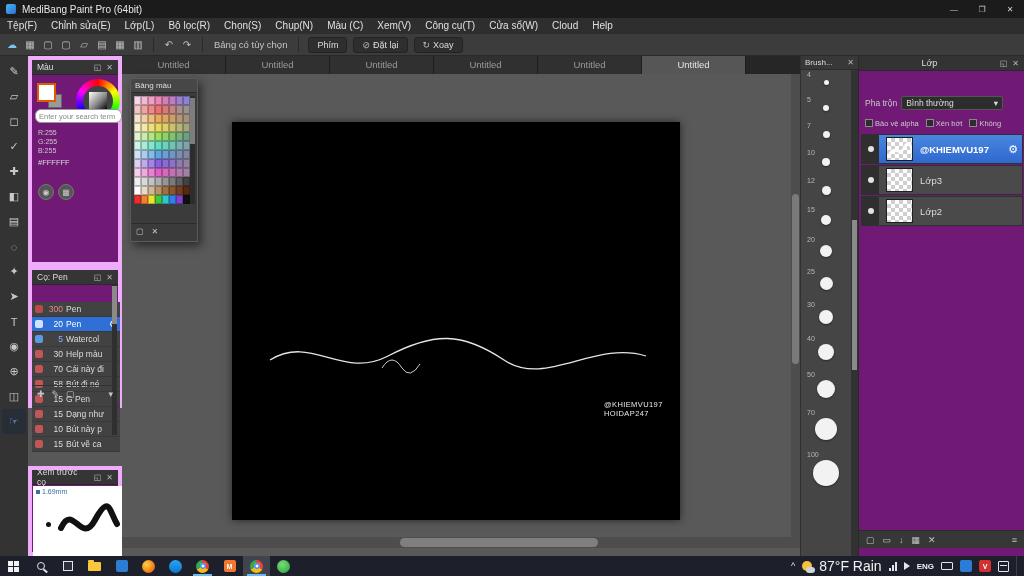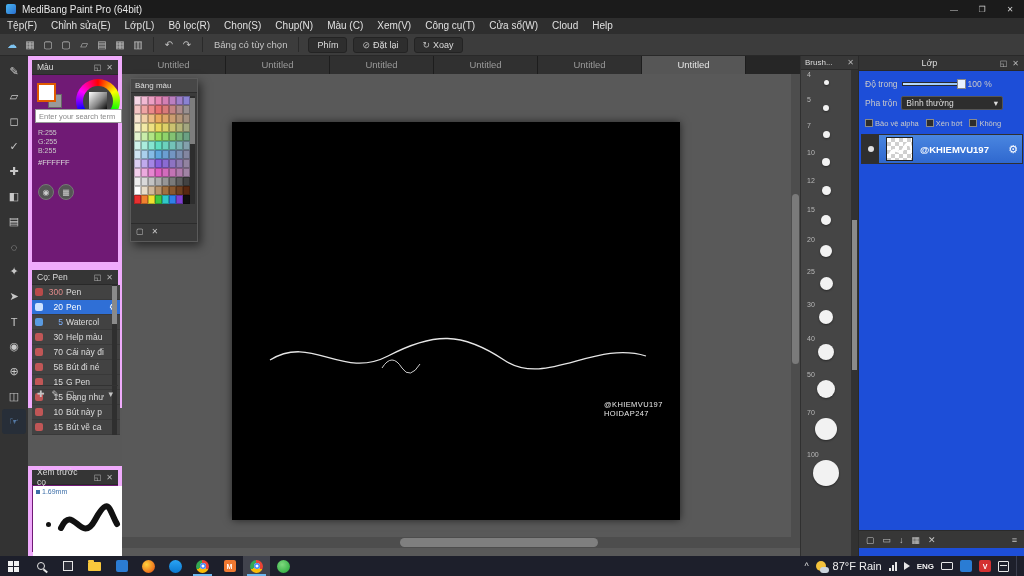--- a/index.html
+++ b/index.html
@@ -37,39 +37,39 @@
 .phead .sp{flex:1}
 .hicon{font-size:8px;color:#b5b5b5;margin-left:5px}
 
 
 #color-panel{left:28px;top:56px;width:94px;height:210px}
 #fg-back{left:16px;top:34px;width:14px;height:14px;background:#9a9a9a;border:1px solid #666}
 #fg-chip{left:5px;top:23px;width:19px;height:19px;background:#fff;border:2px solid #e05a00}
 #wheel{left:44px;top:19px;width:44px;height:44px;border-radius:50%;background:conic-gradient(#f00,#ff0,#0f0,#0ff,#00f,#f0f,#f00)}
 #wheel::after{content:"";position:absolute;inset:7px;border-radius:50%;background:#424242}
 #wheel-core{left:57px;top:32px;width:18px;height:18px;background:linear-gradient(135deg,#fff,#888 55%,#000);z-index:2}
-#color-search{left:3px;top:49px;width:87px;height:14px;background:#fff;border:1px solid #999;border-radius:0;font-size:7.5px;color:#333;padding:0 3px;z-index:5;font-family:"Liberation Sans",sans-serif}
+#color-search{left:3px;top:49px;width:87px;height:14px;background:#fff;border:1px solid #999;border-radius:6px;font-size:7.5px;color:#333;padding:0 3px;z-index:5;font-family:"Liberation Sans",sans-serif}
 #color-search::placeholder{color:#8a8a8a}
 #rgb-list{left:6px;top:68px;font-size:7px;color:#c9c9c9;line-height:9px}
 #hex-val{left:6px;top:98px;font-size:7.5px;color:#dcdcdc}
 .cp-icon{top:124px;width:16px;height:16px;border-radius:50%;border:1px solid #777;display:flex;align-items:center;justify-content:center;font-size:8px;color:#ccc;background:#555}
 
 
 #palette-window{left:130px;top:78px;width:68px;height:164px;background:#3b3b3b;border:1px solid #5a5a5a;box-shadow:3px 4px 9px rgba(0,0,0,.55);z-index:20}
 #palette-head{height:14px;background:#474747;font-size:8px;color:#ddd;display:flex;align-items:center;padding:0 4px;border-bottom:1px solid #2c2c2c}
 #palette-grid{position:absolute;left:3px;top:17px;width:56px;display:grid;grid-template-columns:repeat(8,7px);grid-auto-rows:9px}
 .pcell{width:7px;height:9px;border:0.5px solid rgba(0,0,0,.25)}
 #palette-scroll{position:absolute;right:2px;top:17px;width:5px;height:108px;background:#2d2d2d}
 #palette-thumb{position:absolute;left:0;top:2px;width:5px;height:46px;background:#7d7d7d}
 #palette-foot{position:absolute;left:0;bottom:2px;width:100%;height:16px;border-top:1px solid #2c2c2c;display:flex;align-items:center;gap:8px;padding:0 5px}
 .pf-ic{font-size:8px;color:#c4c4c4}
 
 
 #brush-panel{left:28px;top:266px;width:94px;height:142px}
-#brush-rows{position:absolute;left:0;top:15px;width:88px}
+#brush-rows{position:absolute;left:0;top:32px;width:88px}
 .brow{display:flex;align-items:center;height:15px;font-size:8.5px;color:#ddd;padding:0 3px;gap:3px;background:#424242;border-bottom:1px solid #393939}
 .brow.sel{background:#2f6fd6;color:#fff}
 .chip{width:8px;height:8px;border-radius:2px;flex:none}
 .bsize{width:17px;text-align:right;flex:none}
 .bname{flex:1;white-space:nowrap;overflow:hidden}
 .bgear{font-size:9px;color:#fff}
 #brush-scroll{position:absolute;right:1px;top:15px;width:5px;height:150px;background:#2f2f2f}
 #brush-thumb{position:absolute;left:0;top:1px;width:5px;height:38px;background:#8a8a8a}
 #brush-foot{position:absolute;left:0;bottom:3px;width:100%;height:16px;border-top:1px solid #323232;display:flex;align-items:center;gap:7px;padding:0 5px;font-size:9px;color:#c4c4c4}
 #brush-foot .right{margin-left:auto}
@@ -96,21 +96,21 @@
 #size-panel{left:800px;top:56px;width:58px;height:500px;background:#454545;border-left:1px solid #303030}
 #size-head{height:14px;background:#383838;display:flex;align-items:center;font-size:8px;color:#ddd;padding:0 4px;border-bottom:1px solid #2b2b2b}
 #size-rows{position:absolute;left:0;top:14px;width:50px}
 .srow{position:relative;display:flex;align-items:center;justify-content:center}
 .snum{position:absolute;left:6px;top:1px;font-size:7px;color:#b8b8b8}
 .sdot{border-radius:50%;background:#f2f2f2;box-shadow:0 1px 2px rgba(0,0,0,.4)}
 #size-scroll{position:absolute;right:0;top:14px;width:7px;height:486px;background:#323232}
 #size-thumb{position:absolute;left:1px;top:150px;width:5px;height:150px;background:#8a8a8a}
 
 
-#layers-panel{left:858px;top:56px;width:166px;height:500px;background:#1d4ed8;border-left:1px solid #2a2a2a}
+#layers-panel{left:858px;top:56px;width:166px;height:500px;background:#701a75;border-left:1px solid #2a2a2a}
 #layers-head{height:15px;background:#333;display:flex;align-items:center;font-size:9px;color:#ddd;padding:0 5px;border-bottom:1px solid #282828}
 #layers-head .title{flex:1;text-align:center}
 .lp-row{position:absolute;left:0;width:100%;display:flex;align-items:center;font-size:8.5px;color:#c9c9c9;padding:0 6px;gap:4px}
 #op-row{top:20px;height:16px}
 #op-slider{position:relative;width:62px;height:10px;display:flex;align-items:center}
 #op-track{width:100%;height:4px;background:linear-gradient(90deg,#bfe0ff,#8fc0f8);border:1px solid #2a2a2a}
 #op-handle{position:absolute;right:-2px;top:0;width:9px;height:10px;background:#e9f2ff;border:1px solid #888}
 #blend-row{top:39px;height:16px}
 #blend-select{width:102px;height:14px;background:#2d2d2d;border:1px solid #555;border-radius:2px;display:flex;align-items:center;font-size:8.5px;color:#ddd;padding:0 4px}
 #blend-select .sp{flex:1}
@@ -141,21 +141,21 @@
 .searchic{width:8px;height:8px;border:1.5px solid #e6e6e6;border-radius:50%;position:relative}
 .searchic::after{content:"";position:absolute;width:5px;height:1.5px;background:#e6e6e6;right:-4px;bottom:-2px;transform:rotate(40deg)}
 .tviewic{width:10px;height:10px;border:1px solid #e6e6e6;background:rgba(255,255,255,.08)}
 .folderic{width:13px;height:9px;background:#f8c73c;border-radius:1px;position:relative}
 .folderic::before{content:"";position:absolute;left:0;top:-2px;width:6px;height:2px;background:#f8c73c;border-radius:1px 1px 0 0}
 .circ{width:13px;height:13px;border-radius:50%}
 .sq{width:12px;height:12px;border-radius:2px;display:flex;align-items:center;justify-content:center;font-size:7px;font-weight:bold;color:#fff}
 .chromeic{width:13px;height:13px;border-radius:50%;background:conic-gradient(#ea4335 0 120deg,#fbbc05 0 240deg,#34a853 0 360deg);position:relative}
 .chromeic::after{content:"";position:absolute;inset:3.5px;border-radius:50%;background:#fff;box-shadow:inset 0 0 0 1.5px #4285f4}
 #tray{margin-left:auto;display:flex;align-items:center;gap:7px;padding-right:4px;height:20px}
-#tray .txt{font-size:11px;color:#f0f0f0}
+#tray .txt{font-size:14px;color:#f0f0f0}
 #tray .lang{font-size:8px;font-weight:bold;color:#f0f0f0}
 .chev{font-size:9px;color:#e0e0e0}
 .wsun{width:10px;height:10px;border-radius:50%;background:#f3c23c;position:relative}
 .wsun::after{content:"";position:absolute;right:-3px;bottom:-2px;width:9px;height:6px;border-radius:4px;background:#cdd5dd}
 .netic{display:flex;align-items:flex-end;gap:1px;height:9px}
 .netic span{width:2px;background:#e6e6e6}
 .volic{width:0;height:0;border-style:solid;border-width:4px 0 4px 6px;border-color:transparent transparent transparent #e6e6e6}
 .kbic{width:12px;height:8px;border:1px solid #e6e6e6;border-radius:1px}
 .tchip{width:12px;height:12px;border-radius:2px;display:flex;align-items:center;justify-content:center;font-size:7px;font-weight:bold;color:#fff}
 .notific{width:11px;height:11px;border:1px solid #e6e6e6;border-radius:1px;position:relative}
@@ -552,28 +552,20 @@
         <div id="size-thumb"></div>
       </div>
   </div>
 
   <div id="layers-panel" class="abs">
     <div id="layers-head">
       <span class="title">Lớp</span>
       <span class="hicon">◱</span>
       <span class="hicon">✕</span>
     </div>
-    <div id="op-row" class="lp-row">
-      <span>Độ trong</span>
-      <span id="op-slider">
-          <span id="op-track"></span>
-          <span id="op-handle"></span>
-        </span>
-      <span>100 %</span>
-    </div>
     <div id="blend-row" class="lp-row">
       <span>Pha trộn</span>
       <span id="blend-select">
         <span>Bình thường</span>
           <span class="sp"></span>
         <span>▾</span>
       </span>
     </div>
     <div id="check-items" class="lp-row">
         <span class="chk">
@@ -592,20 +584,34 @@
     <div id="layer-rows">
         <div class="lrow sel">
           <span class="lvis">
             <span class="ldot"></span>
           </span>
           <span class="lthumb checker"><svg width="27" height="24" viewBox="0 0 27 24">
               <path d="M3 16 C 8 6, 12 20, 17 10 S 24 8, 25 14" stroke="#fff" fill="none" stroke-width="2.4" stroke-linecap="round"></path>
             </svg></span>
           <span class="lname">@KHIEMVU197</span>
           <span class="lgear">⚙</span>
+        </div>
+        <div class="lrow">
+          <span class="lvis">
+            <span class="ldot"></span>
+          </span>
+          <span class="lthumb checker"></span>
+          <span class="lname">Lớp3</span>
+        </div>
+        <div class="lrow">
+          <span class="lvis">
+            <span class="ldot"></span>
+          </span>
+          <span class="lthumb checker"></span>
+          <span class="lname">Lớp2</span>
         </div>
       </div>
     <div id="layers-foot">
       <span>▢</span>
       <span>▭</span>
       <span>↓</span>
       <span>▦</span>
       <span>✕</span>
       <span class="right">≡</span>
     </div>

